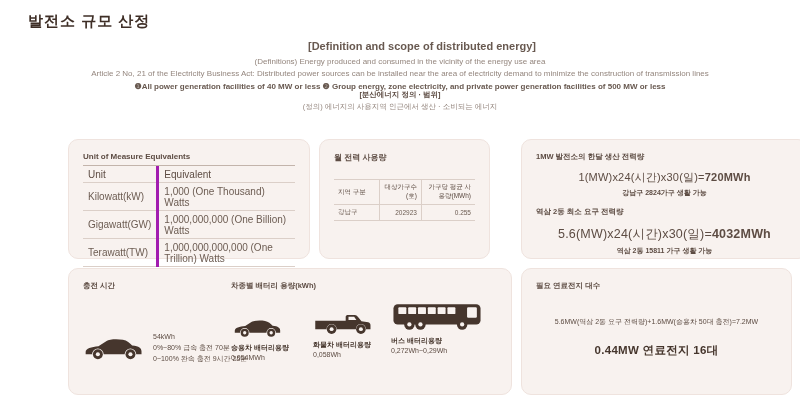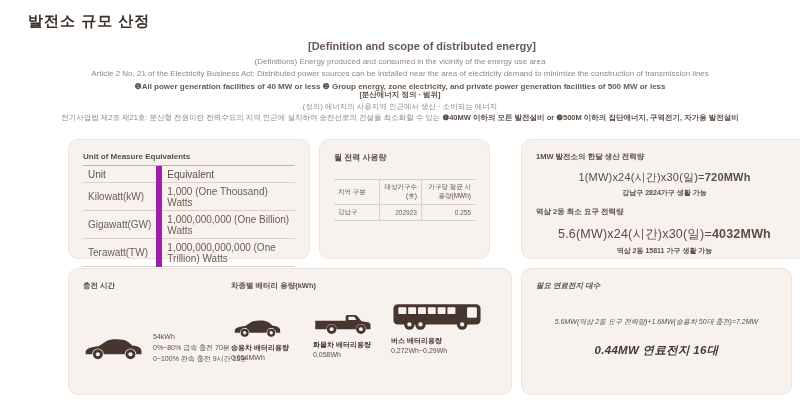--- a/index.html
+++ b/index.html
@@ -21,33 +21,33 @@
   .ko-bold { font-weight: bold; color: #5d4c43; }
 
   .box {
     position: absolute; background: #f8f2ef; border: 1px solid #efe3de;
     border-radius: 10px; padding: 12px 14px;
   }
   #box-units    { left: 68px;  top: 139px; width: 242px; height: 120px; }
   #box-usage    { left: 319px; top: 139px; width: 171px; height: 120px; }
   #box-production{ left: 521px; top: 139px; width: 287px; height: 120px; }
   #box-vehicles { left: 68px;  top: 268px; width: 444px; height: 127px; }
-  #box-fuelcell { left: 521px; top: 268px; width: 271px; height: 127px; font-style: italic; }
+  #box-fuelcell { left: 521px; top: 268px; width: 271px; height: 127px; }
 
   .units-title {
     font-size: 8px; color: #5d4c43; font-weight: 600;
     padding-bottom: 4px; border-bottom: 1px solid #c3b4ab;
   }
   table { width: 100%; border-collapse: collapse; }
   .units-table { font-size: 10px; color: #6c5c52; }
   .units-table th, .units-table td {
     text-align: left; font-weight: normal; padding: 2.5px 5px;
     border-bottom: 1px solid #dbcfc8;
   }
-  .units-table th + th, .units-table td + td { border-left: 6px solid #a21caf; }
+  .units-table th + th, .units-table td + td { border-left: 3px solid #a21caf; }
   .units-table th { color: #5d4c43; }
   .units-table .c1 { width: 34%; }
   .units-notes { margin-top: 8px; font-size: 7px; line-height: 1.6; color: #6c5c52; }
 
   .usage-title { font-size: 8px; font-weight: 600; color: #5d4c43; margin-bottom: 16px; }
   .usage-table { font-size: 6.5px; color: #6c5c52; }
   .usage-table th, .usage-table td {
     font-weight: normal; padding: 3px 4px;
     border-top: 1px solid #dbcfc8; border-bottom: 1px solid #dbcfc8;
   }
@@ -91,21 +91,20 @@
   <div class="center-block en-block">
     <div class="en-title">[Definition and scope of distributed energy]</div>
     <div>(Definitions) Energy produced and consumed in the vicinity of the energy use area</div>
     <div>Article 2 No, 21 of the Electricity Business Act: Distributed power sources can be installed near the area of electricity demand to minimize the construction of transmission lines</div>
     <div class="bold-line">❶All power generation facilities of 40 MW or less ❷ Group energy, zone electricity, and private power generation facilities of 500 MW or less</div>
   </div>
 
   <div class="center-block ko-block">
     <div class="ko-title">[분산에너지 정의 · 범위]</div>
     <div>(정의) 에너지의 사용지역 인근에서 생산 · 소비되는 에너지</div>
-    <div><span>전기사업법 제2조 제21호: 분산형 전원이란 전력수요의 지역 인근에 설치하여 송전선로의 건설을 최소화할 수 있는 </span><span class="ko-bold">❶40MW 이하의 모든 발전설비 or ❷500M 이하의 집단에너지, 구역전기, 자가용 발전설비</span></div>
   </div>
 
   <section class="box" id="box-units">
     <div class="units-title">Unit of Measure Equivalents</div>
     <table class="units-table">
       <thead>
         <tr>
           <th class="c1">Unit</th>
           <th>Equivalent</th>
         </tr>

